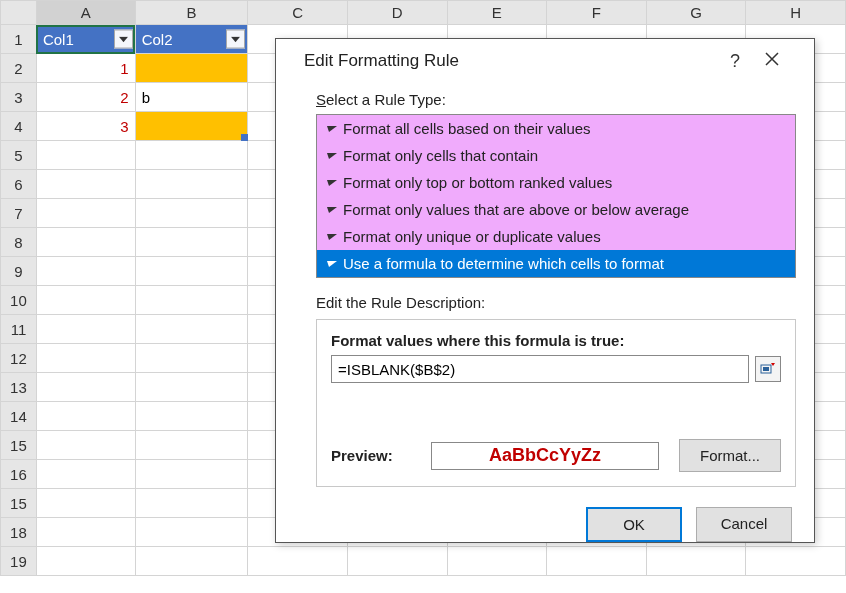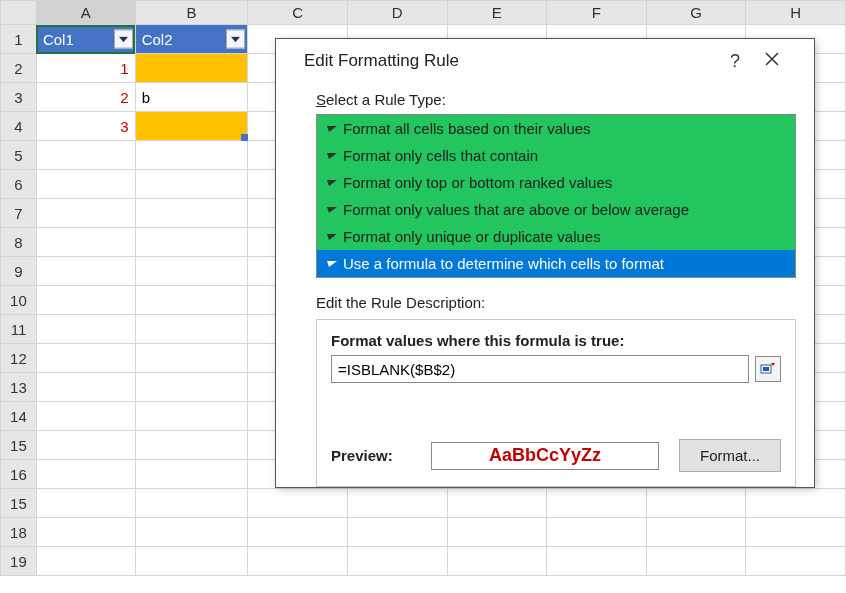--- a/index.html
+++ b/index.html
@@ -29,21 +29,21 @@
 .dialog { position: absolute; left: 275px; top: 38px; width: 540px; background: #fff; border: 1px solid #555; box-shadow: 2px 2px 8px rgba(0,0,0,.2); }
 .titlebar { height: 44px; display: flex; align-items: center; padding: 0 28px; font-size: 17px; color: #222; }
 .titlebar .sp { flex: 1; }
 .titlebar .help { font-size: 18px; color: #333; padding: 0 18px; cursor: pointer; }
 .titlebar .close { padding: 0 6px; cursor: pointer; }
 .titlebar .close svg { width: 16px; height: 16px; }
 
 .dlgbody { padding: 0 18px 0 18px; font-size: 15px; color: #222; margin-left: 22px; }
 .lbl { margin: 8px 0 6px 0; }
 .lbl .ul { text-decoration: underline; }
-.typelist { border: 1px solid #888; background: #22c55e; }
+.typelist { border: 1px solid #888; background: #f0abfc; }
 .typeitem { padding: 5px 8px 5px 10px; font-size: 15px; cursor: pointer; display: flex; align-items: center; gap: 6px; }
 .typeitem.sel { background: #0078d7; color: #fff; }
 .typeitem svg { width: 10px; height: 10px; flex-shrink: 0; }
 
 .descbox { border: 1px solid #c8c8c8; padding: 12px 14px 14px 14px; margin-top: 8px; }
 .descbox .bold { font-weight: bold; margin-bottom: 6px; }
 .formula-row { display: flex; gap: 6px; align-items: center; }
 .formula-in { flex: 1; border: 1px solid #888; padding: 4px 6px; font-size: 15px; height: 28px; }
 .refbtn { width: 26px; height: 26px; border: 1px solid #888; background: #f4f4f4; display: flex; align-items: center; justify-content: center; cursor: pointer; }
 .refbtn svg { width: 16px; height: 16px; }
@@ -365,14 +365,18 @@
             </svg>
         </div>
       </div>
       <div class="prevrow">
         <div class="plabel">Preview:</div>
         <div class="prevbox">AaBbCcYyZz</div>
         <div class="btn"><span class="ul">F</span><span>ormat...</span></div>
       </div>
     </div>
 
+    <div class="btnrow">
+      <div class="btn primary">OK</div>
+      <div class="btn">Cancel</div>
+    </div>
   </div>
 </div>
 
 </body></html>

